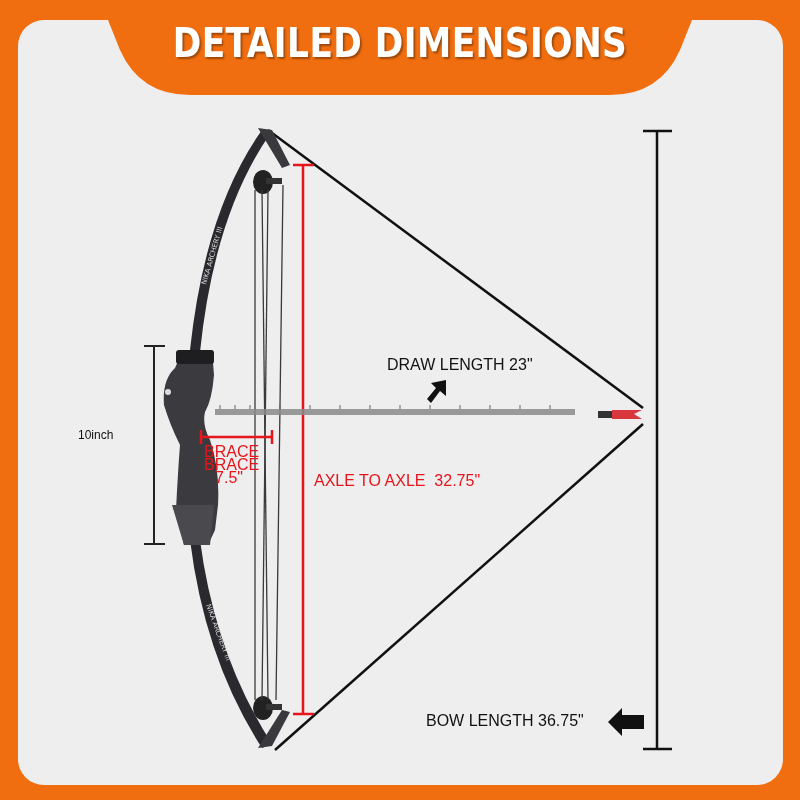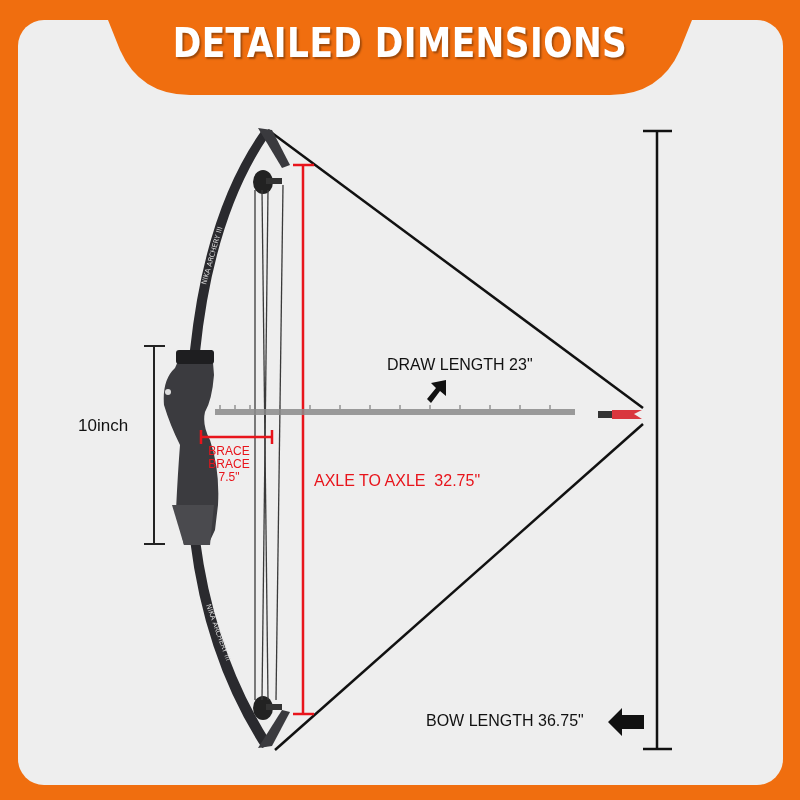--- a/index.html
+++ b/index.html
@@ -101,23 +101,23 @@
 
   <g stroke="#E8141B" stroke-width="2.5">
     <line x1="201" y1="437" x2="272" y2="437"></line>
     <line x1="201" y1="430" x2="201" y2="444"></line>
     <line x1="272" y1="430" x2="272" y2="444"></line>
   </g>
 </svg>
 
 <div class="title">DETAILED DIMENSIONS</div>
 
-<div class="lbl black" style="left:78px;top:416px;font-size:17px;text-align:center;">10inch</div>
+<div class="lbl black" style="left:78px;top:428px;font-size:12px;text-align:center;">10inch</div>
 
-<div class="lbl red" style="left:204px;top:445px;font-size:12px;line-height:13px;text-align:center;width:50px;">
+<div class="lbl red" style="left:204px;top:445px;font-size:16px;line-height:13px;text-align:center;width:50px;">
   <div>BRACE</div>
   <div>BRACE</div>
   <div>7.5"</div>
 </div>
 
 <div class="lbl black" style="left:387px;top:356px;font-size:16px;">DRAW LENGTH 23"</div>
 
 <div class="lbl red" style="left:314px;top:472px;font-size:16px;white-space:pre;">AXLE TO AXLE  32.75"</div>
 
 <div class="lbl black" style="left:426px;top:712px;font-size:16px;">BOW LENGTH 36.75"</div>

